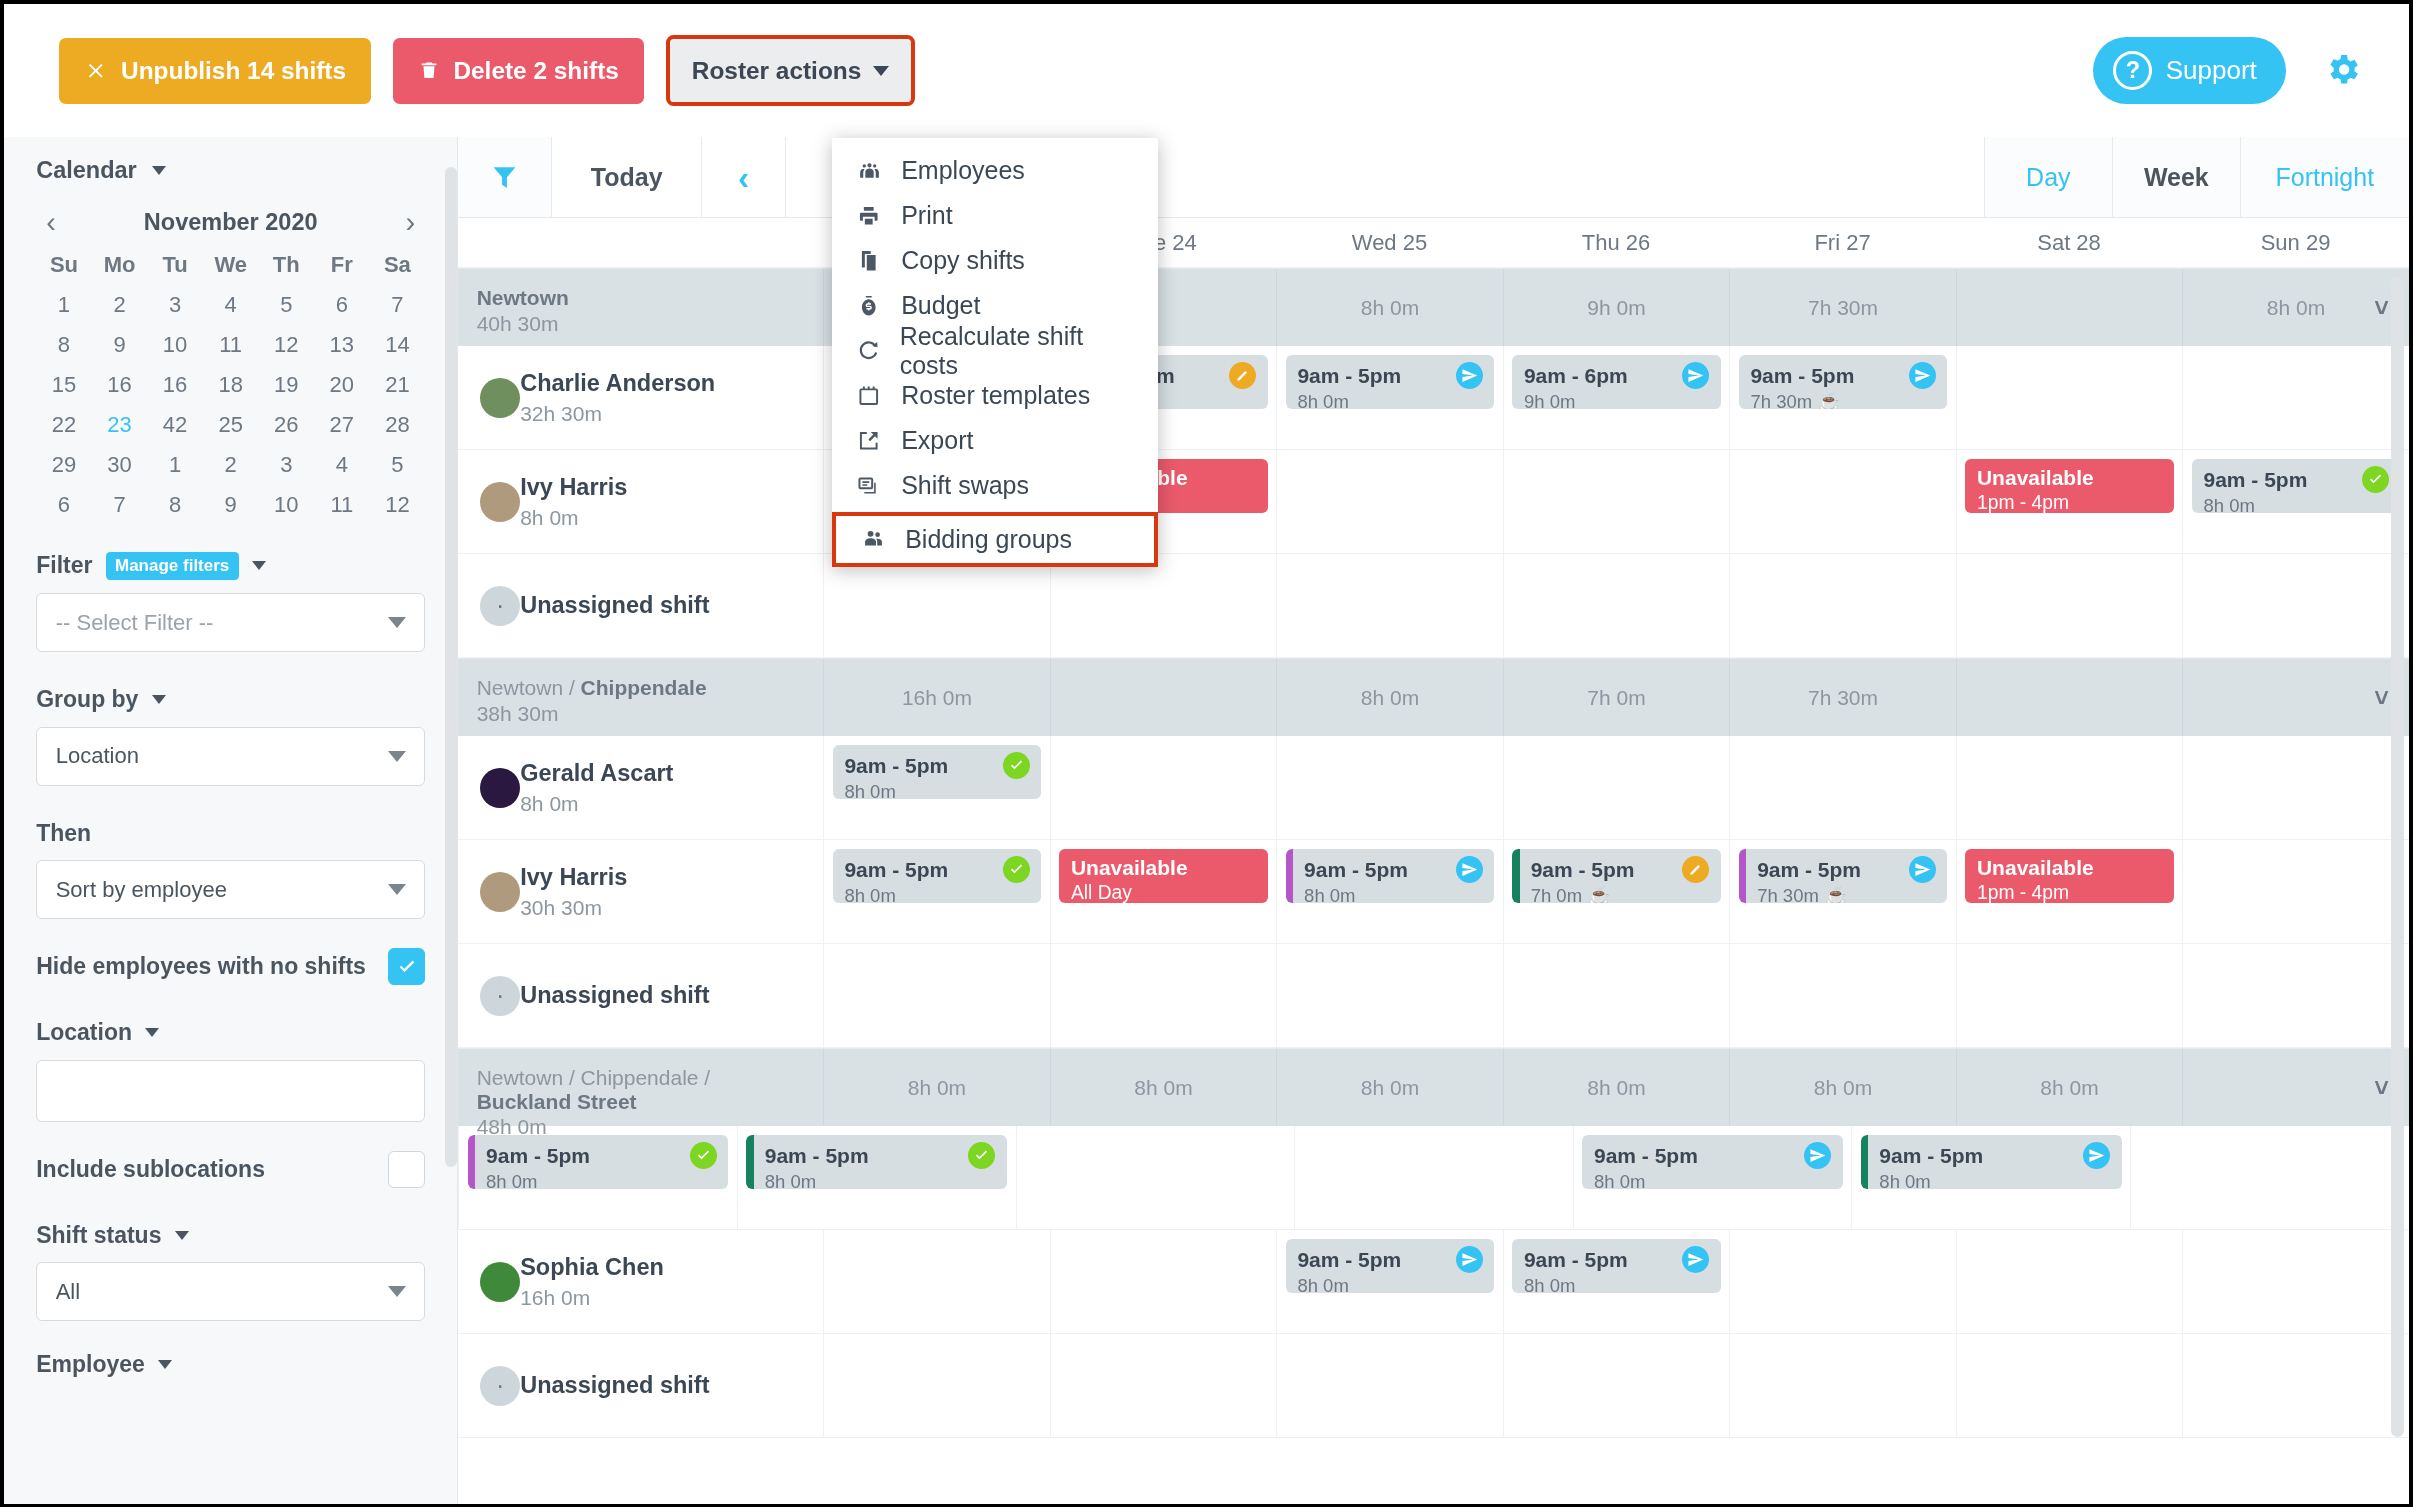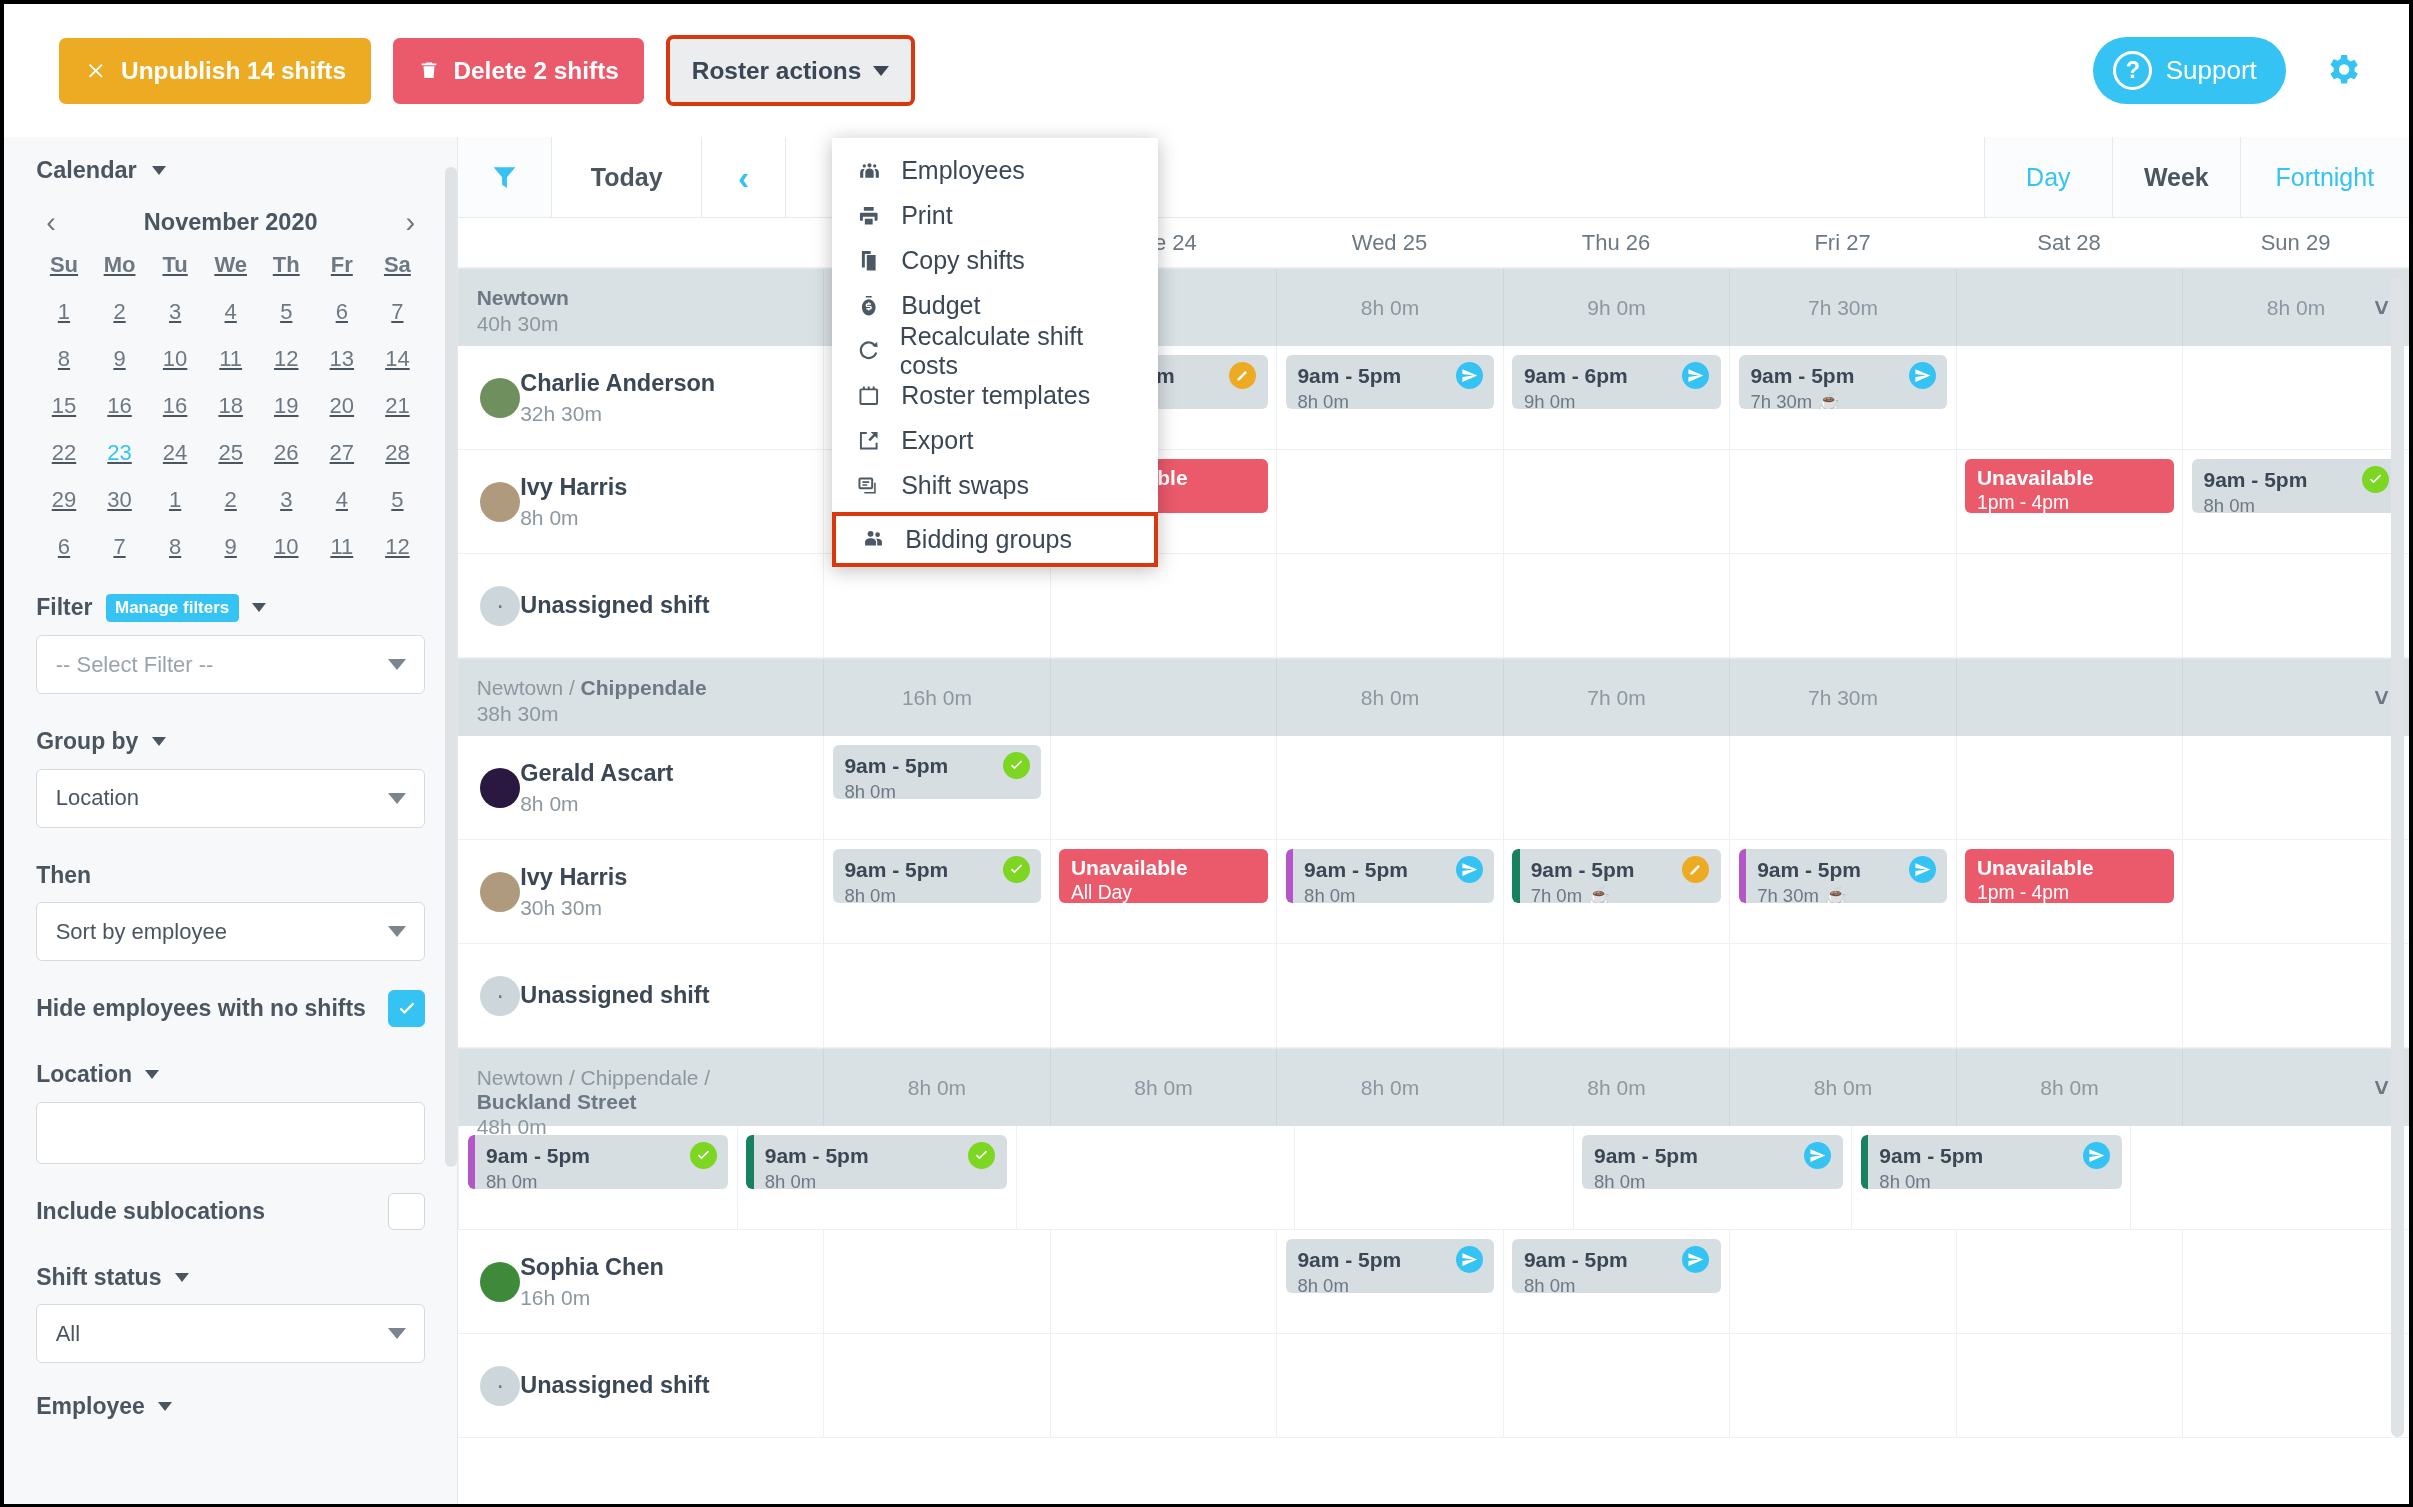--- a/index.html
+++ b/index.html
@@ -51,21 +51,21 @@
   .body-row { display:flex; height:calc(100% - 133px); }
 
   
   .sidebar { width:454px; background:#f6f8fa; border-right:0.8px solid #e3e7ea; position:relative; overflow:hidden; flex:none;}
   .sb-inner { padding:20px 32px 0 32px; }
   .sb-section-title { display:flex; align-items:center; gap:15px; font-size:23.5px; color:#4a5560; font-weight:600; margin-bottom:5px; }
   .chev { width:0;height:0;border-left:7.6px solid transparent;border-right:7.6px solid transparent;border-top:9.2px solid #4a5560; }
   .cal-head { display:flex; align-items:center; justify-content:space-between; margin:23.5px 5px 15px 5px; }
   .cal-arrow { font-size:29px; color:#6d7883; cursor:pointer; line-height:1; padding:0 5px;}
   .cal-title { font-size:23.5px; color:#4a5560; font-weight:600; }
-  .cal-grid { display:grid; grid-template-columns:repeat(7,1fr); row-gap:21px; text-align:center;text-decoration:underline; }
+  .cal-grid { display:grid; grid-template-columns:repeat(7,1fr); row-gap:14px; text-align:center; }
   .cal-dow { font-size:22px; color:#6d7883; font-weight:600; }
   .cal-day { font-size:22px; color:#6d7883; cursor:pointer; }
   .cal-day.sel { color:#35c3f3; }
   .sb-block { margin-top:34px; }
   .sb-label { font-size:23px; color:#4a5560; font-weight:600; display:flex; align-items:center; gap:13.4px; }
   .pill { background:#35c3f3; color:#fff; font-size:17px; border-radius:4.2px; padding:4.2px 9.2px; font-weight:600; cursor:pointer;}
   .sel-box { margin-top:13.4px; height:59px; background:#fff; border:0.8px solid #d6dade; border-radius:5.9px;
              display:flex; align-items:center; padding:0 18.5px; font-size:22px; color:#4a5560; cursor:pointer;}
   .sel-box .ph { color:#9aa3ab; }
   .sel-box .dd-caret { margin-left:auto; width:0;height:0;border-left:9.2px solid transparent;border-right:9.2px solid transparent;border-top:11px solid #7c858d;}
@@ -292,21 +292,21 @@
             <div class="cal-day">14</div>
             <div class="cal-day">15</div>
             <div class="cal-day">16</div>
             <div class="cal-day">16</div>
             <div class="cal-day">18</div>
             <div class="cal-day">19</div>
             <div class="cal-day">20</div>
             <div class="cal-day">21</div>
             <div class="cal-day">22</div>
             <div class="cal-day sel">23</div>
-            <div class="cal-day">24</div>
+            <div class="cal-day">42</div>
             <div class="cal-day">25</div>
             <div class="cal-day">26</div>
             <div class="cal-day">27</div>
             <div class="cal-day">28</div>
             <div class="cal-day">29</div>
             <div class="cal-day">30</div>
             <div class="cal-day">1</div>
             <div class="cal-day">2</div>
             <div class="cal-day">3</div>
             <div class="cal-day">4</div>

